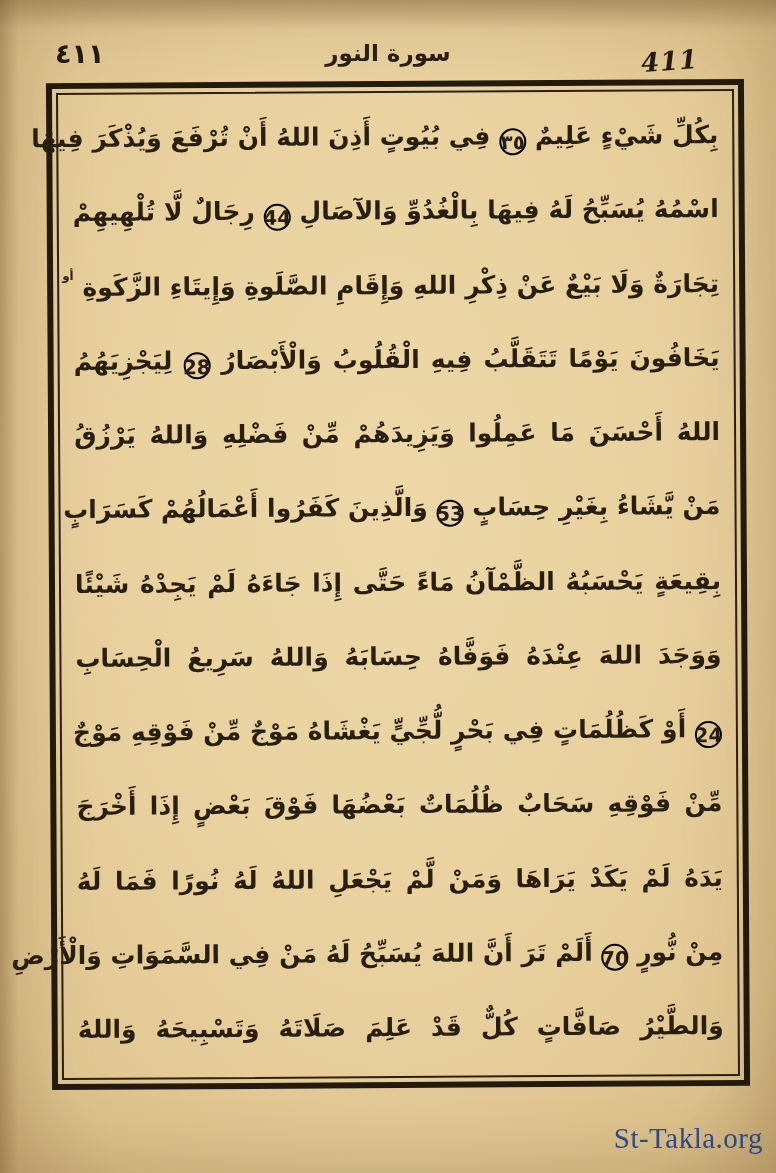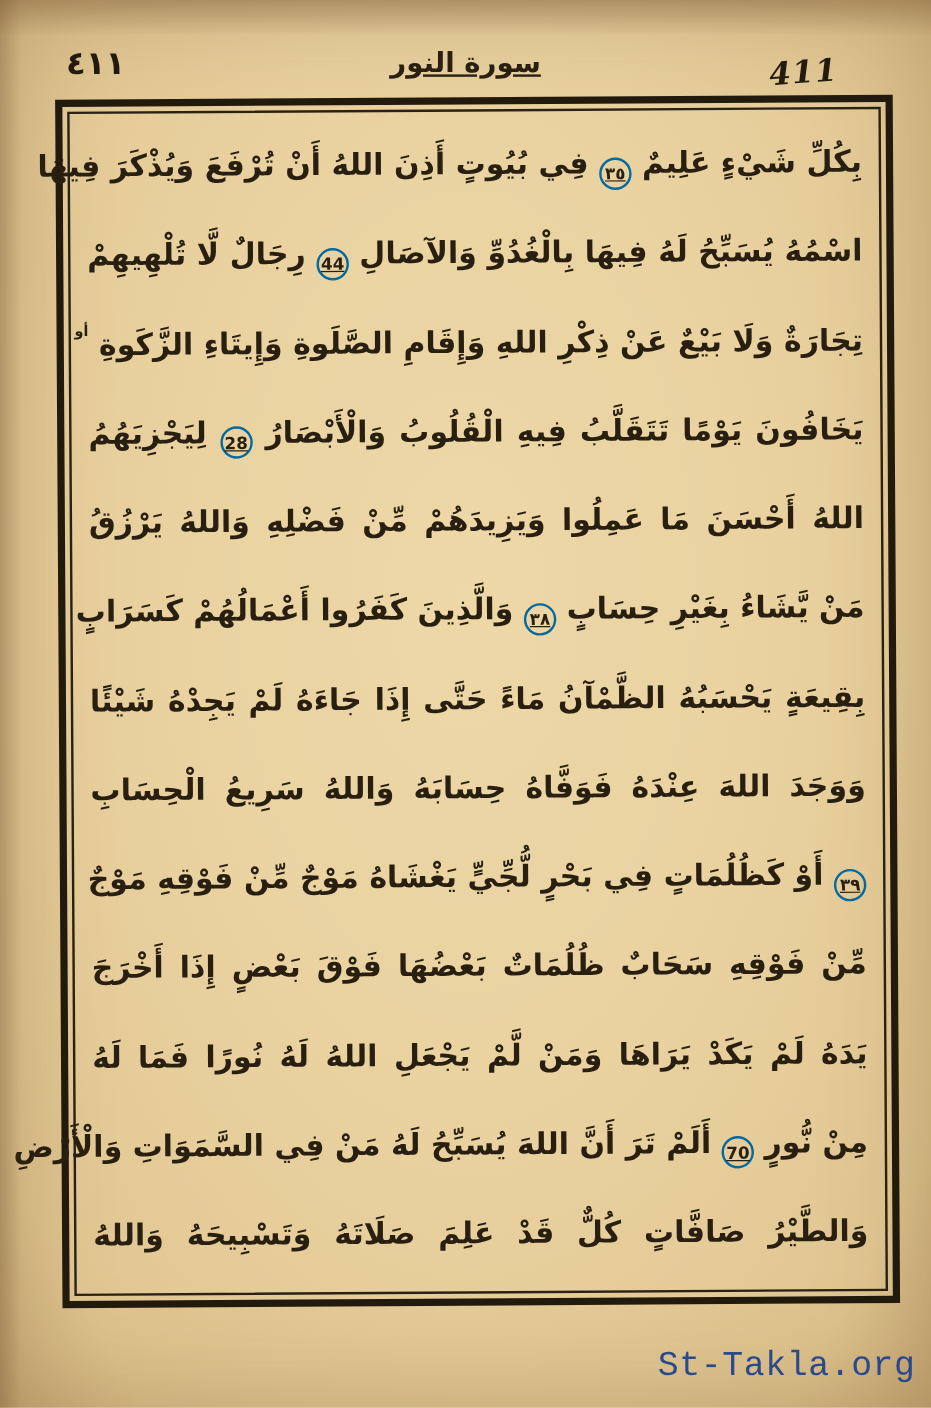--- a/index.html
+++ b/index.html
@@ -48,21 +48,20 @@
   }
   .surah-title {
     position: absolute;
     left: 50%; top: 6px;
     transform: translateX(-50%);
     direction: rtl;
     font-size: 23px;
     font-weight: bold;
     color: #2a2012;
     white-space: nowrap;
-    text-decoration: underline;
   }
   .pg-right {
     position: absolute;
     right: 78px; top: 12px;
     font-family: "DejaVu Serif", serif;
     font-style: italic;
     font-weight: bold;
     font-size: 26px;
     color: #241b0e;
     transform: rotate(-4deg);
@@ -107,41 +106,40 @@
     height: 44px;
     line-height: 44px;
     white-space: nowrap;
     overflow: visible;
   }
   .ayah-marker {
     display: inline-flex;
     align-items: center;
     justify-content: center;
     width: 27px; height: 27px;
-    border: 2px solid #0369a1;
+    border: 2px solid #000000;
     border-radius: 50%;
     box-sizing: border-box;
-    font-size: 14px;
+    font-size: 20px;
     font-weight: bold;
     line-height: 1;
     vertical-align: -5px;
     padding-top: 2px;
-    text-decoration: underline;
   }
   .margin-note {
     font-size: 12px;
     vertical-align: 16px;
     line-height: 1;
   }
 
   
   .watermark {
     position: absolute;
     right: 13px; top: 1122px;
-    font-family: Liberation Mono, monospace;
+    font-family: Liberation Serif, serif;
     font-size: 29px;
     font-weight: 400;
     color: #2a4a8c;
     letter-spacing: 0.5px;
   }
 </style>
 </head>
 <body>
 
 <div class="page">
@@ -153,24 +151,24 @@
   </div>
 
   <div class="frame">
     <div class="frame-inner">
       <div class="text-block">
           <div class="text-line"><span>بِكُلِّ شَيْءٍ عَلِيمٌ</span> <span class="ayah-marker">٣٥</span> <span>فِي بُيُوتٍ أَذِنَ اللهُ أَنْ تُرْفَعَ وَيُذْكَرَ فِيهَا</span></div>
           <div class="text-line"><span>اسْمُهُ يُسَبِّحُ لَهُ فِيهَا بِالْغُدُوِّ وَالآصَالِ</span> <span class="ayah-marker">44</span> <span>رِجَالٌ لَّا تُلْهِيهِمْ</span></div>
           <div class="text-line"><span>تِجَارَةٌ وَلَا بَيْعٌ عَنْ ذِكْرِ اللهِ وَإِقَامِ الصَّلَوةِ وَإِيتَاءِ الزَّكَوةِ</span> <span class="margin-note">أو</span></div>
           <div class="text-line"><span>يَخَافُونَ يَوْمًا تَتَقَلَّبُ فِيهِ الْقُلُوبُ وَالْأَبْصَارُ</span> <span class="ayah-marker">28</span> <span>لِيَجْزِيَهُمُ</span></div>
           <div class="text-line"><span>اللهُ أَحْسَنَ مَا عَمِلُوا وَيَزِيدَهُمْ مِّنْ فَضْلِهِ وَاللهُ يَرْزُقُ</span></div>
-          <div class="text-line"><span>مَنْ يَّشَاءُ بِغَيْرِ حِسَابٍ</span> <span class="ayah-marker">٣٨</span> <span>وَالَّذِينَ كَفَرُوا أَعْمَالُهُمْ كَسَرَابٍ</span></div>
+          <div class="text-line"><span>مَنْ يَّشَاءُ بِغَيْرِ حِسَابٍ</span> <span class="ayah-marker">53</span> <span>وَالَّذِينَ كَفَرُوا أَعْمَالُهُمْ كَسَرَابٍ</span></div>
           <div class="text-line"><span>بِقِيعَةٍ يَحْسَبُهُ الظَّمْآنُ مَاءً حَتَّى إِذَا جَاءَهُ لَمْ يَجِدْهُ شَيْئًا</span></div>
           <div class="text-line"><span>وَوَجَدَ اللهَ عِنْدَهُ فَوَفَّاهُ حِسَابَهُ وَاللهُ سَرِيعُ الْحِسَابِ</span></div>
-          <div class="text-line"><span class="ayah-marker">٣٩</span> <span>أَوْ كَظُلُمَاتٍ فِي بَحْرٍ لُّجِّيٍّ يَغْشَاهُ مَوْجٌ مِّنْ فَوْقِهِ مَوْجٌ</span></div>
+          <div class="text-line"><span class="ayah-marker">24</span> <span>أَوْ كَظُلُمَاتٍ فِي بَحْرٍ لُّجِّيٍّ يَغْشَاهُ مَوْجٌ مِّنْ فَوْقِهِ مَوْجٌ</span></div>
           <div class="text-line"><span>مِّنْ فَوْقِهِ سَحَابٌ ظُلُمَاتٌ بَعْضُهَا فَوْقَ بَعْضٍ إِذَا أَخْرَجَ</span></div>
           <div class="text-line"><span>يَدَهُ لَمْ يَكَدْ يَرَاهَا وَمَنْ لَّمْ يَجْعَلِ اللهُ لَهُ نُورًا فَمَا لَهُ</span></div>
           <div class="text-line"><span>مِنْ نُّورٍ</span> <span class="ayah-marker">70</span> <span>أَلَمْ تَرَ أَنَّ اللهَ يُسَبِّحُ لَهُ مَنْ فِي السَّمَوَاتِ وَالْأَرْضِ</span></div>
           <div class="text-line"><span>وَالطَّيْرُ صَافَّاتٍ كُلٌّ قَدْ عَلِمَ صَلَاتَهُ وَتَسْبِيحَهُ وَاللهُ</span></div>
         </div>
     </div>
   </div>
 
   <div class="watermark">St-Takla.org</div>
 

